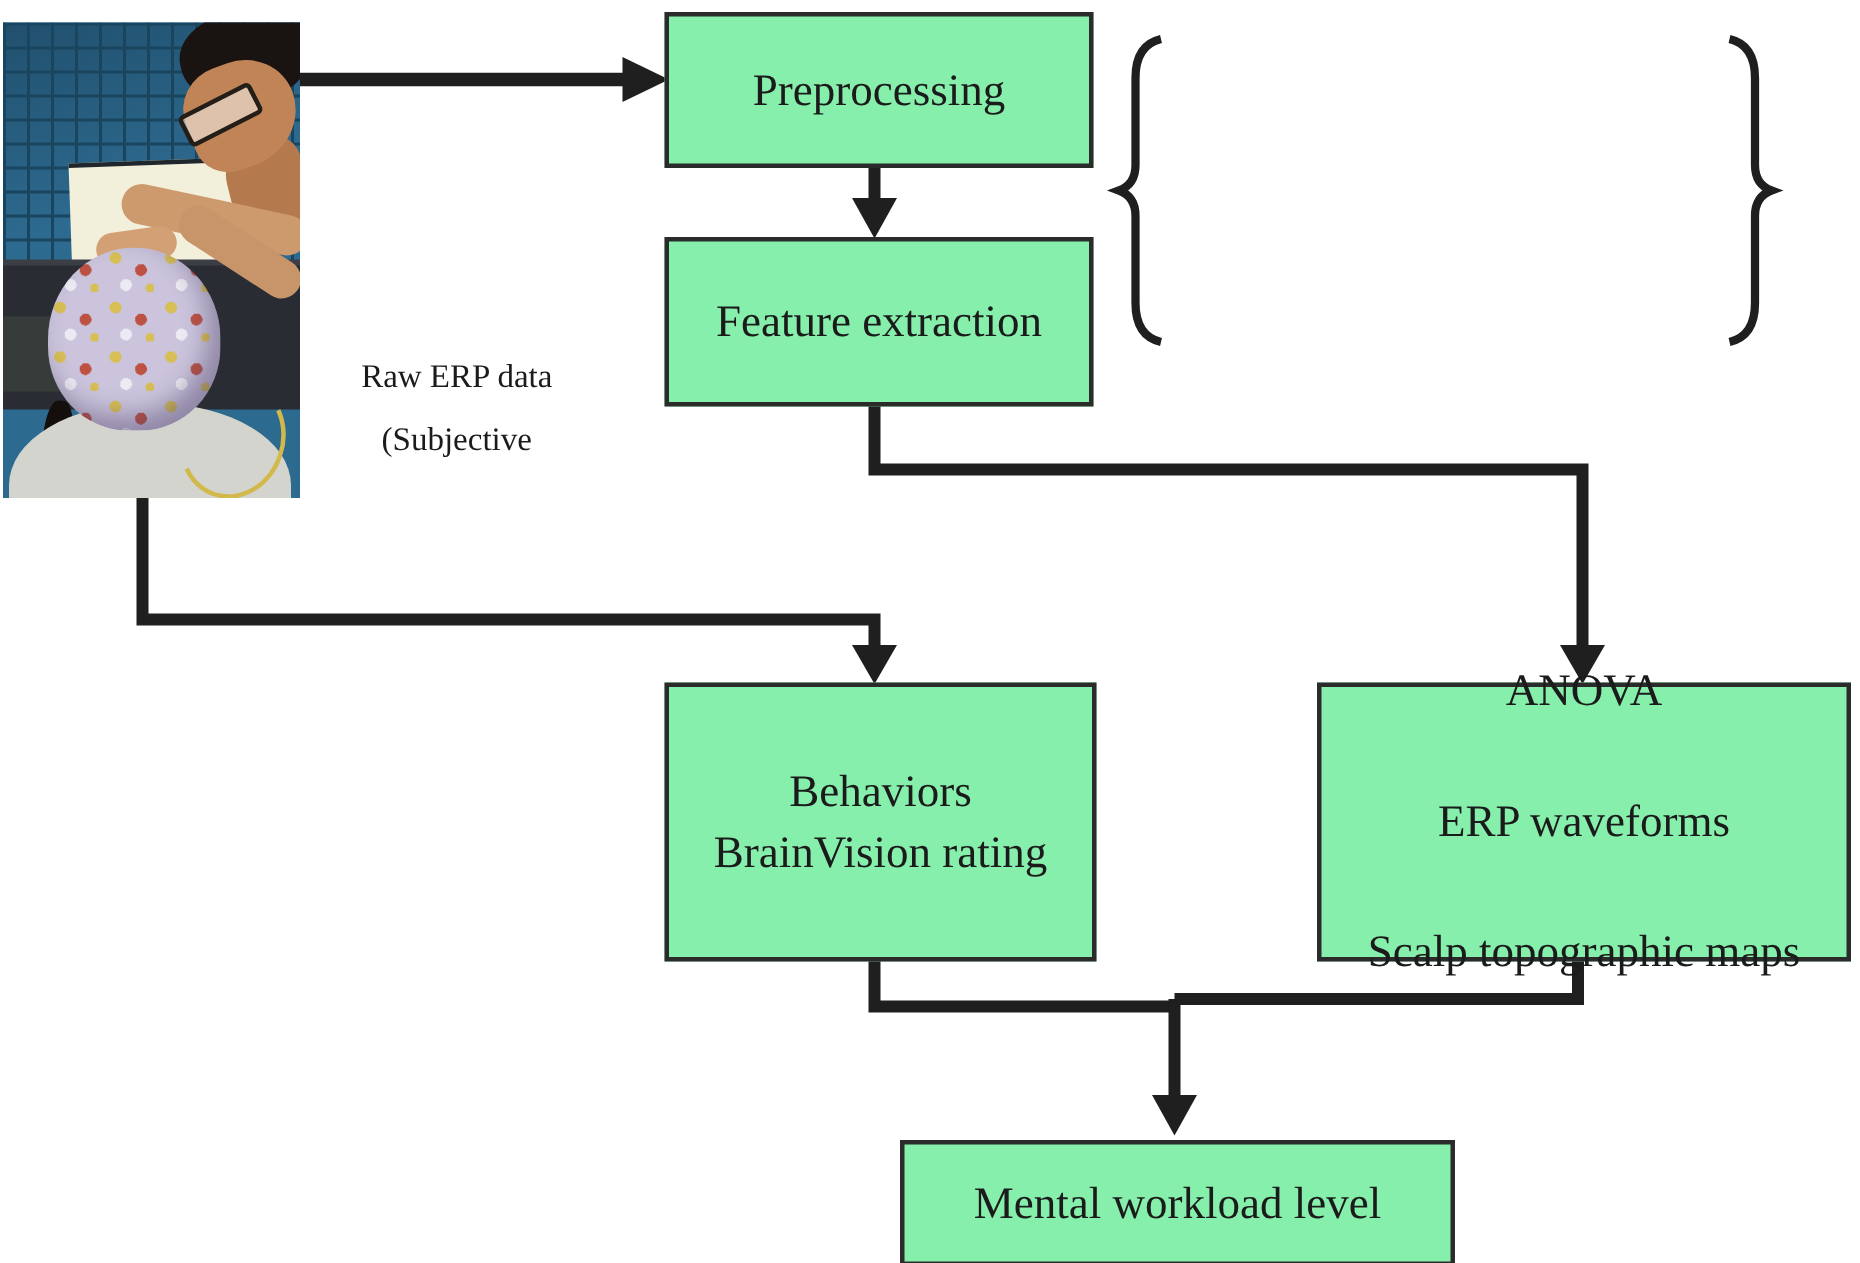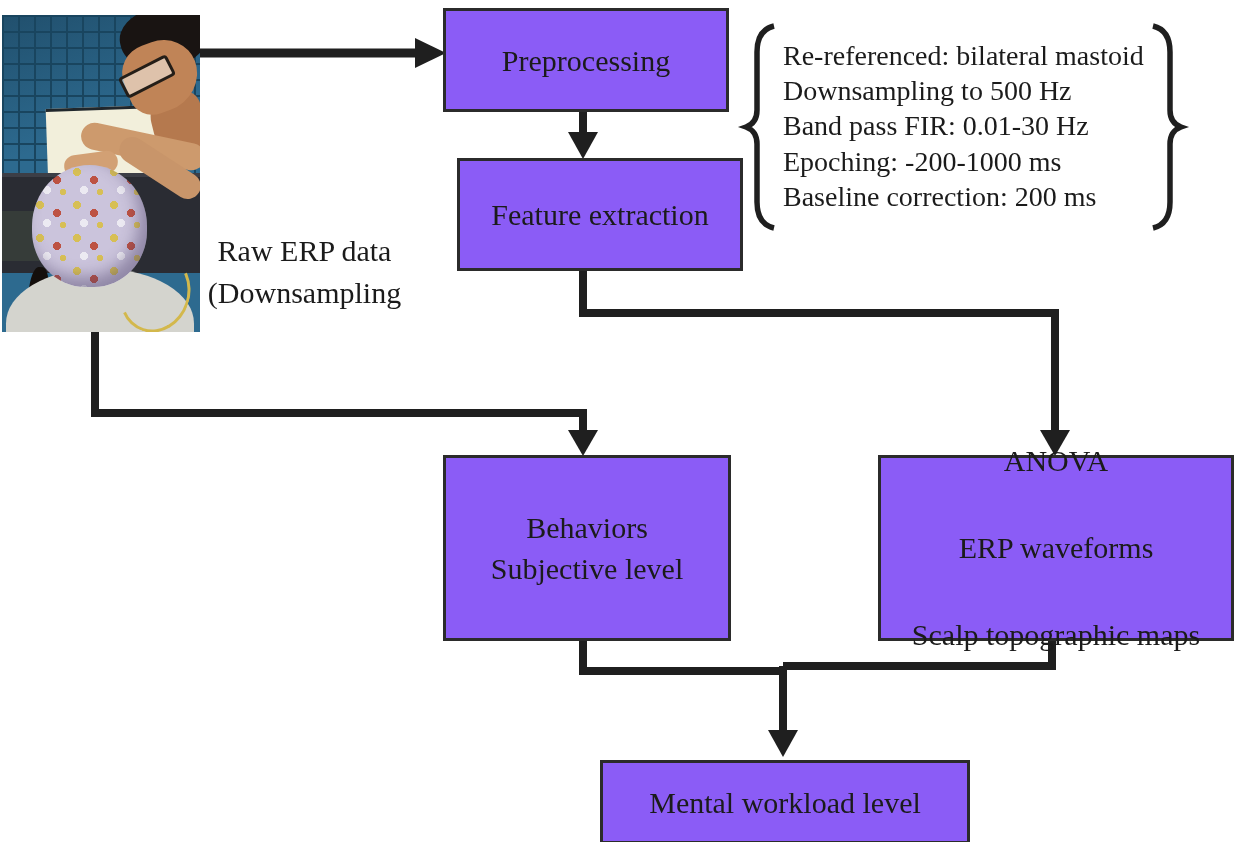--- a/index.html
+++ b/index.html
@@ -1,34 +1,34 @@
 <!DOCTYPE html>
 <html><head>
 <meta charset="utf-8">
 <style>
   html,body{margin:0;padding:0;background:#ffffff;}
   .stage{position:relative;width:1240px;height:842px;background:#ffffff;overflow:hidden;
          font-family:"Liberation Serif", serif;color:#1b1b1b;}
   .layer{position:absolute;left:0;top:0;width:1240px;height:842px;}
   
-  .node{position:absolute;border:3px solid #2b2b2b;background:#8b5cf6;display:flex;
+  .node{position:absolute;border:3px solid #2b2b2b;background:#86efac;display:flex;
         flex-direction:column;align-items:center;justify-content:center;text-align:center;}
   .node .ln{font-size:30px;line-height:41px;white-space:nowrap;}
   #box-preprocessing{left:443px;top:8px;width:280px;height:98px;}
-  #box-feature{left:457px;top:158px;width:280px;height:107px;}
+  #box-feature{left:443px;top:158px;width:280px;height:107px;}
   #box-behaviors{left:443px;top:455px;width:282px;height:180px;}
   #box-anova{left:878px;top:455px;width:350px;height:180px;gap:47px;}
   #box-anova .ln{line-height:40px;}
   #box-mental{left:600px;top:760px;width:364px;height:78px;}
   
   .steps{position:absolute;left:783px;top:38px;width:370px;}
   .steps .ln{font-size:28px;line-height:35.2px;white-space:nowrap;}
   
   .caption{position:absolute;left:187px;top:230px;width:235px;text-align:center;}
-  .caption .ln{font-size:30px;line-height:42px;white-space:nowrap;}
+  .caption .ln{font-size:22px;line-height:42px;white-space:nowrap;}
   
   .photo{position:absolute;left:2px;top:15px;width:198px;height:317px;overflow:hidden;
          background:#2d6a8f;}
   .photo *{position:absolute;}
   .wall{left:0;top:0;width:198px;height:200px;
         background-color:#2d6a8f;
         background-image:linear-gradient(#19455f 2px, transparent 2px),
                          linear-gradient(90deg,#19455f 2px, transparent 2px),
                          linear-gradient(160deg, rgba(10,30,45,.35), rgba(10,30,45,0) 55%);
         background-size:16px 16px,16px 16px,100% 100%;}
@@ -113,47 +113,40 @@
     <div class="subj-hair"></div>
     <div class="hair-l"></div>
     <div class="hair-r"></div>
     <div class="shirt"></div>
     <div class="cable"></div>
     <div class="cap"></div>
   </div>
 
   <div class="caption">
     <div class="ln">Raw ERP data</div>
-    <div class="ln">(Downsampling</div>
+    <div class="ln">(Subjective</div>
   </div>
 
   <div class="node" id="box-preprocessing">
     <div class="ln">Preprocessing</div>
   </div>
 
   <div class="node" id="box-feature">
     <div class="ln">Feature extraction</div>
   </div>
 
   <div class="node" id="box-behaviors">
     <div class="ln">Behaviors</div>
-    <div class="ln">Subjective level</div>
+    <div class="ln">BrainVision rating</div>
   </div>
 
   <div class="node" id="box-anova">
     <div class="ln">ANOVA</div>
     <div class="ln">ERP waveforms</div>
     <div class="ln">Scalp topographic maps</div>
   </div>
 
   <div class="node" id="box-mental">
     <div class="ln">Mental workload level</div>
   </div>
 
-  <div class="steps">
-    <div class="ln">Re-referenced: bilateral mastoid</div>
-    <div class="ln">Downsampling to 500 Hz</div>
-    <div class="ln">Band pass FIR: 0.01-30 Hz</div>
-    <div class="ln">Epoching: -200-1000 ms</div>
-    <div class="ln">Baseline correction: 200 ms</div>
-  </div>
 
 </div>
 
 </body></html>

